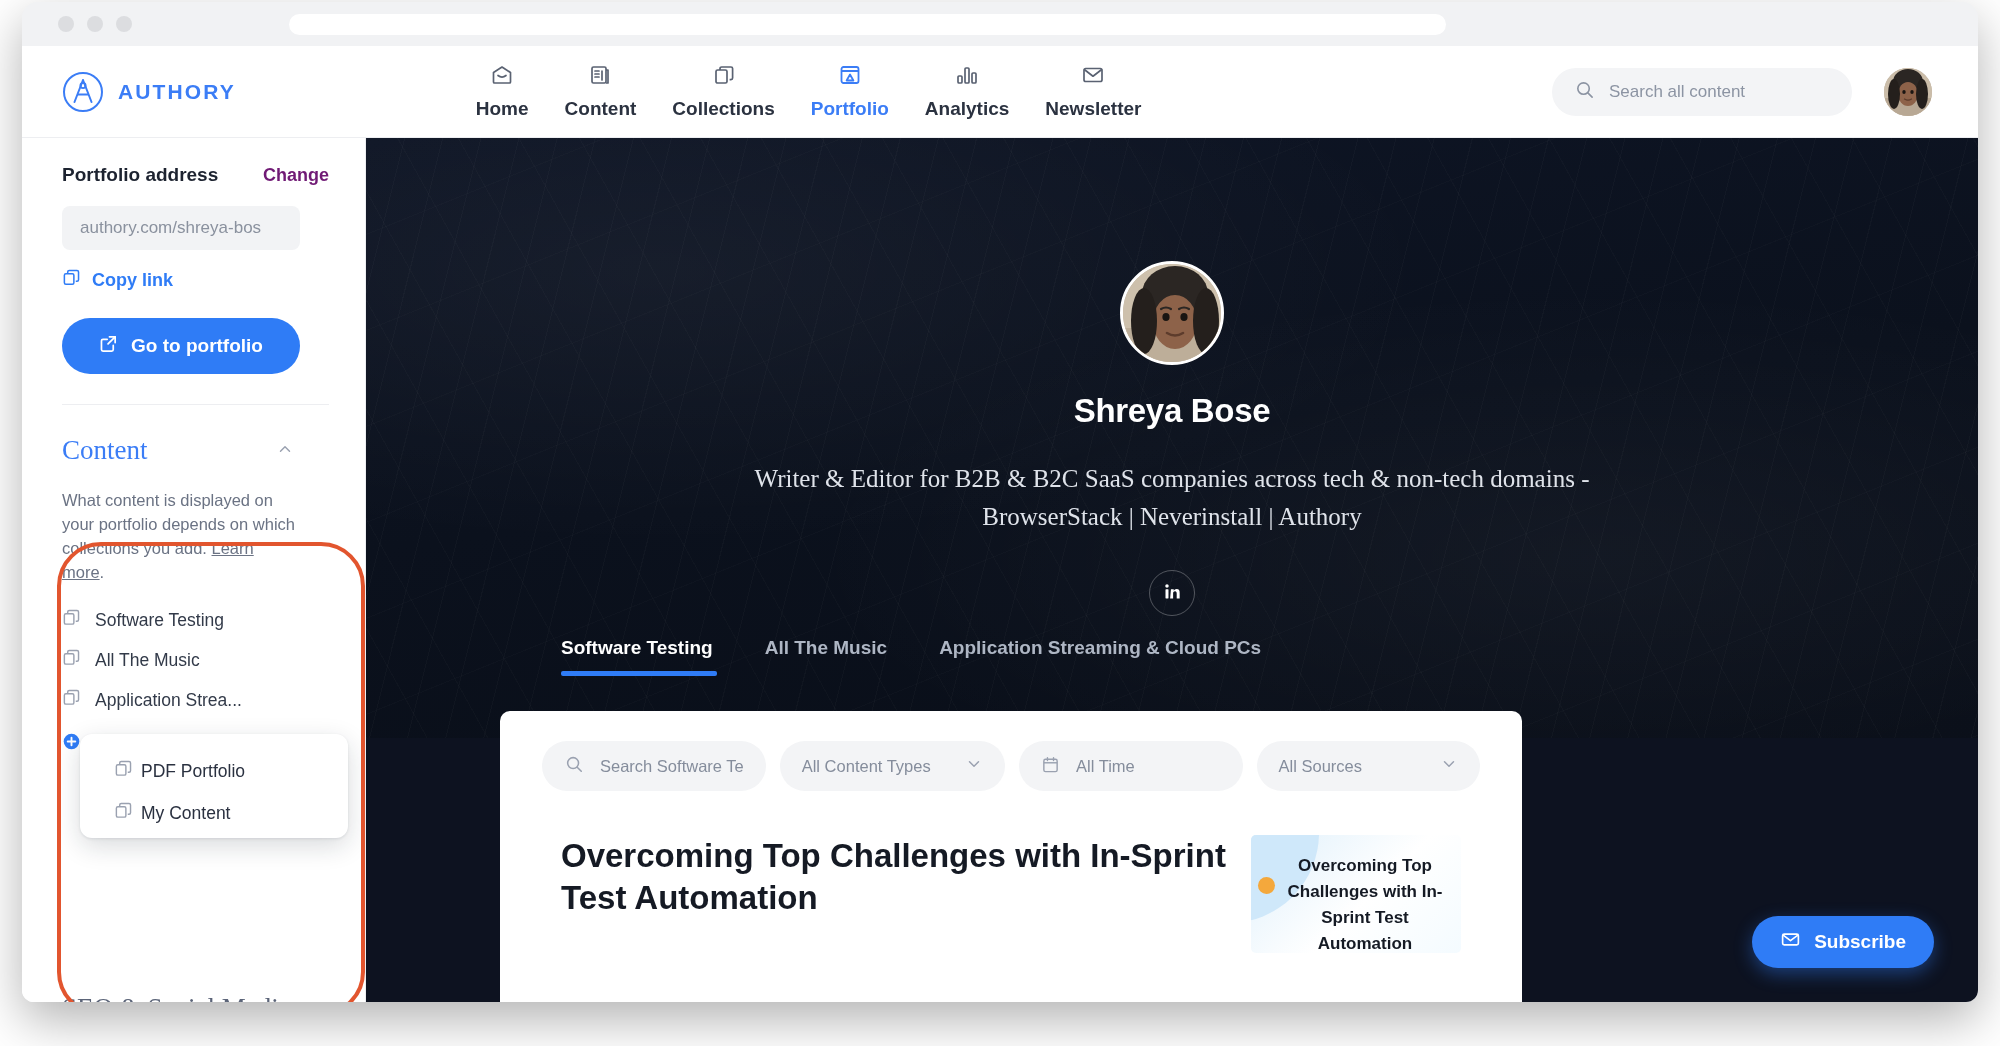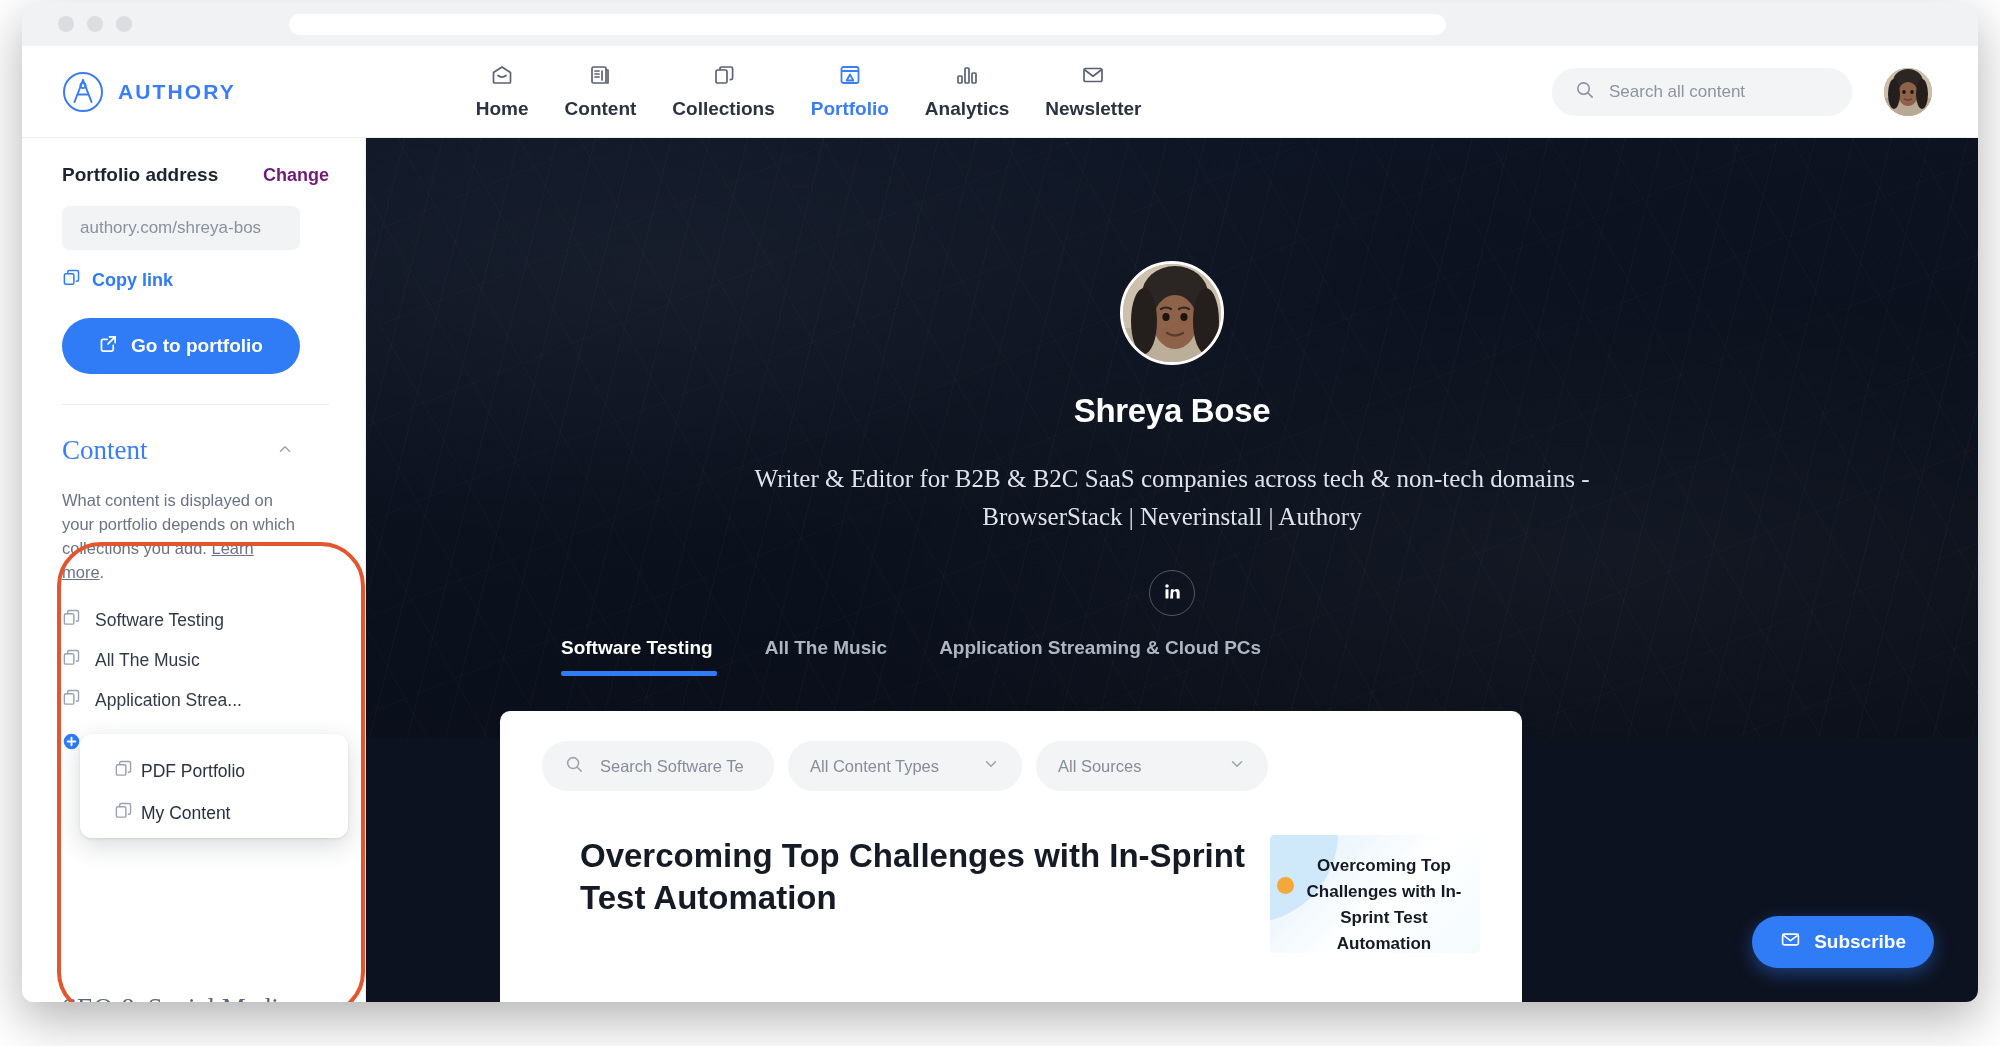--- a/index.html
+++ b/index.html
@@ -255,21 +255,21 @@
     display: flex; align-items: center; gap: 16px;
     padding: 0 22px; font-size: 16.5px; color: #858d9c;
     cursor: pointer; white-space: nowrap;
   }
   .f-search { width: 232px; }
   .f-types { width: 234px; justify-content: space-between; }
   .f-time { width: 232px; }
   .f-sources { width: 232px; justify-content: space-between; }
 
   .article {
-    display: flex; align-items: flex-start; justify-content: flex-end;
+    display: flex; align-items: flex-start; justify-content: center;
     padding: 44px 42px 0 42px;
   }
   .article-title {
     width: 690px;
     font-size: 33px; font-weight: 700; line-height: 42px;
     color: #151a24; cursor: pointer;
   }
   .thumb {
     width: 210px; height: 118px;
     border-radius: 5px; overflow: hidden;
@@ -616,20 +616,30 @@
 
           <div class="f-pill f-types">
             <span>All Content Types</span>
             <span class="icon">
               <svg viewBox="0 0 20 20" width="18" height="18" fill="none" stroke="#9aa1b0" stroke-width="1.6" stroke-linecap="round" stroke-linejoin="round">
                 <path d="M5 7.5 L10 12.5 L15 7.5"></path>
               </svg>
             </span>
           </div>
 
+          <div class="f-pill f-time">
+            <span class="icon">
+              <svg viewBox="0 0 20 20" width="19" height="19" fill="none" stroke="#9aa1b0" stroke-width="1.5" stroke-linejoin="round">
+                <rect x="3" y="4.5" width="14" height="13" rx="1.8"></rect>
+                <path d="M3 8.2 h14"></path>
+                  <path d="M6.8 2.8 v3 M13.2 2.8 v3" stroke-linecap="round"></path>
+              </svg>
+            </span>
+            <span>All Time</span>
+          </div>
 
           <div class="f-pill f-sources">
             <span>All Sources</span>
             <span class="icon">
               <svg viewBox="0 0 20 20" width="18" height="18" fill="none" stroke="#9aa1b0" stroke-width="1.6" stroke-linecap="round" stroke-linejoin="round">
                 <path d="M5 7.5 L10 12.5 L15 7.5"></path>
               </svg>
             </span>
           </div>
         </div>

